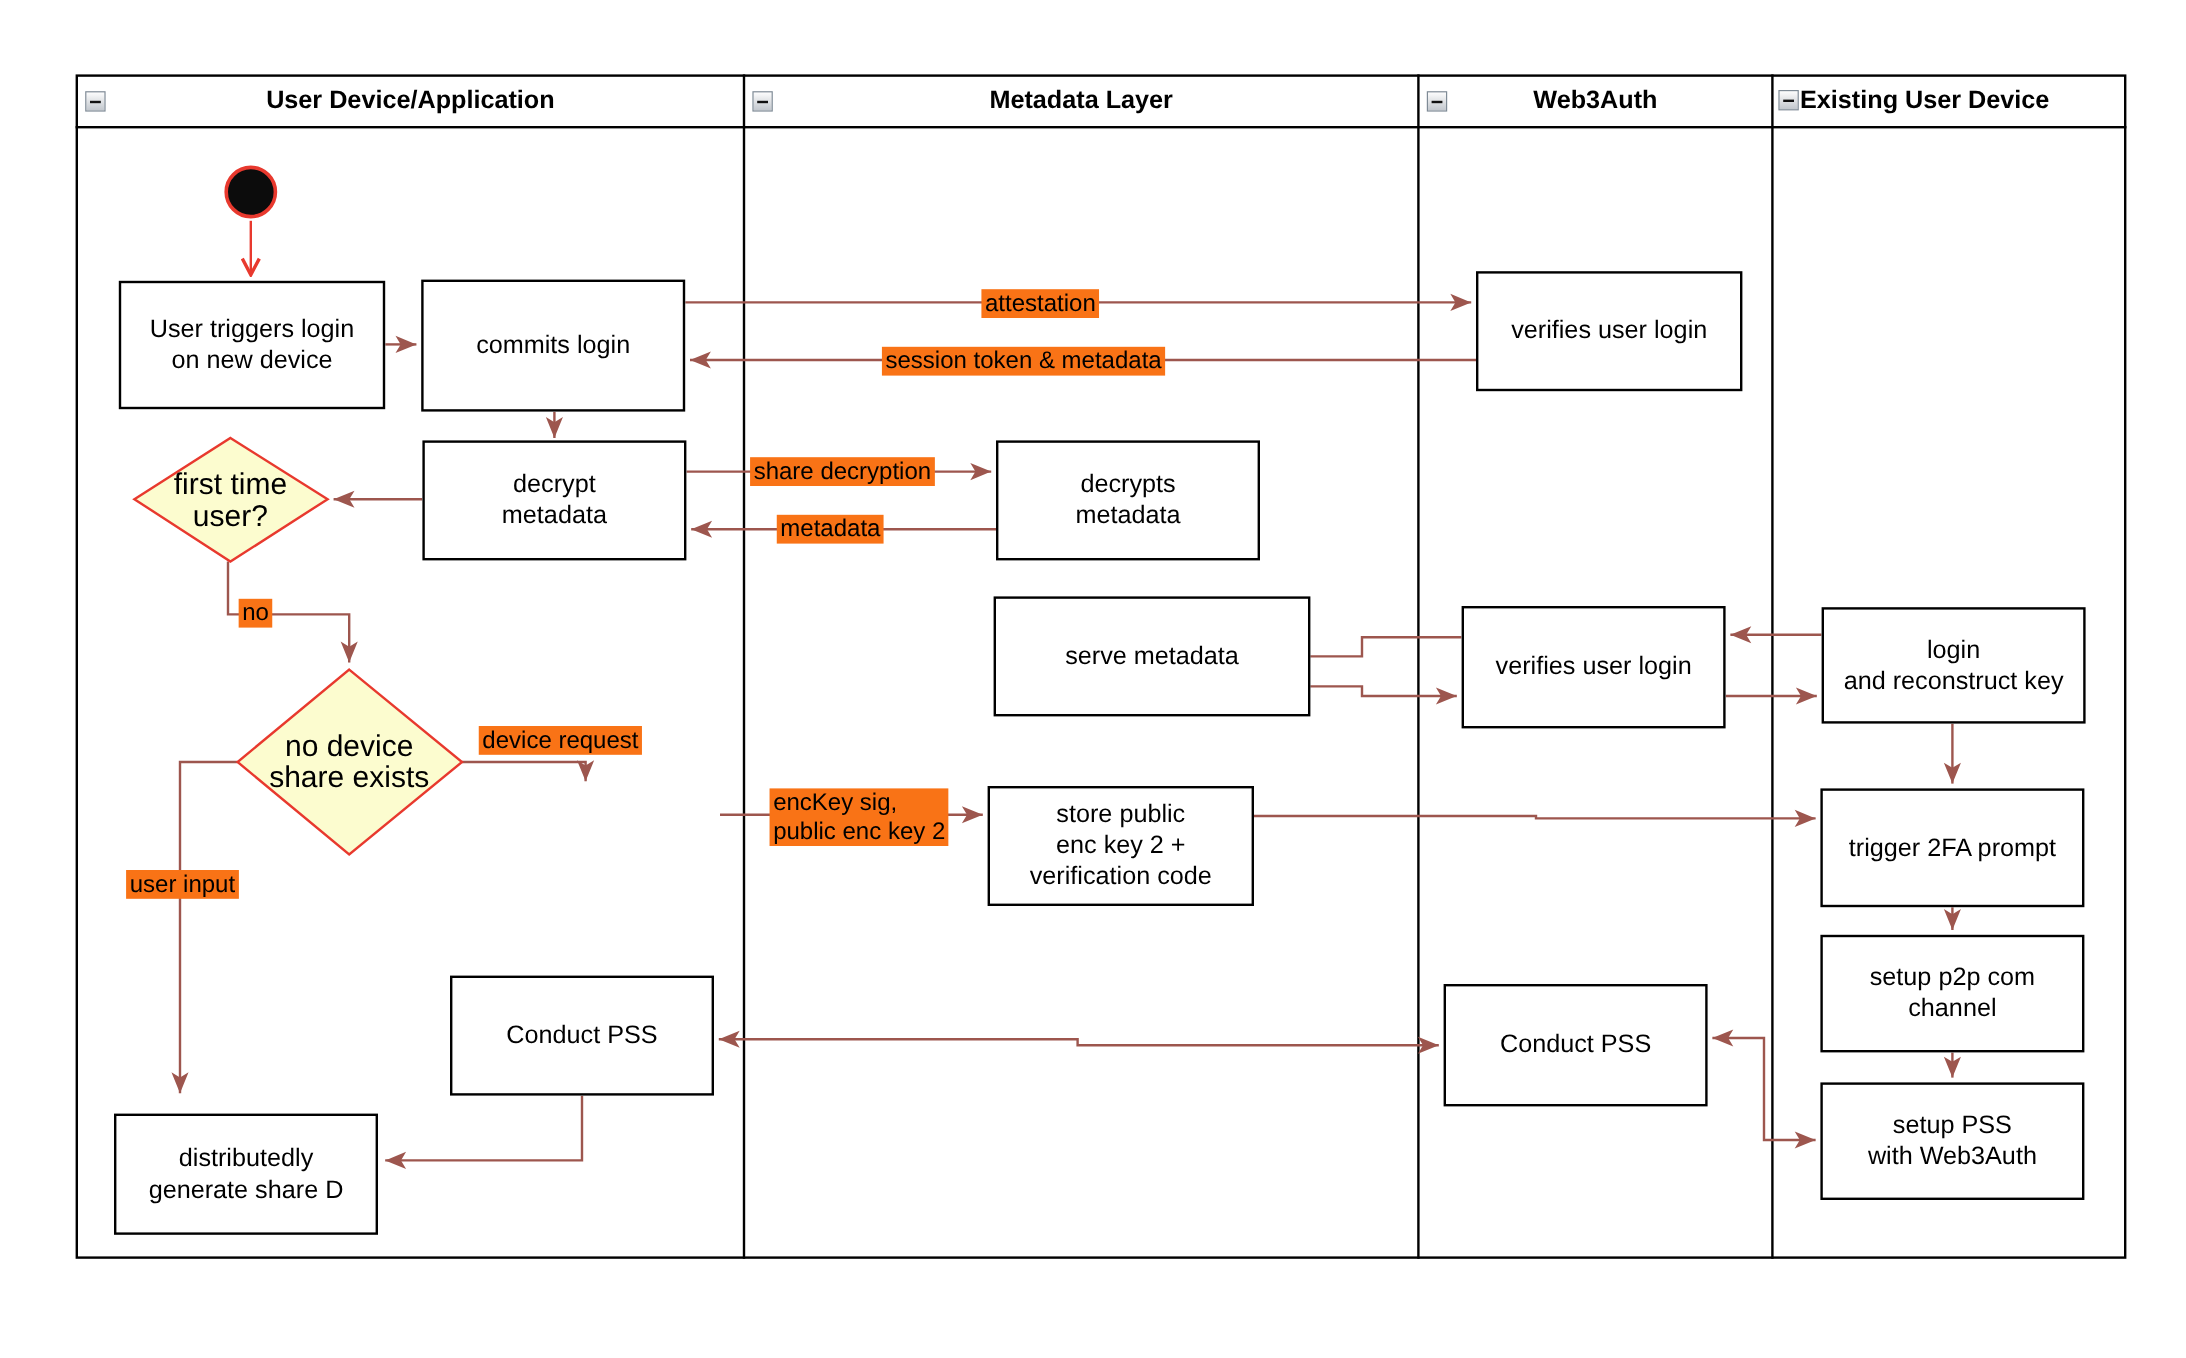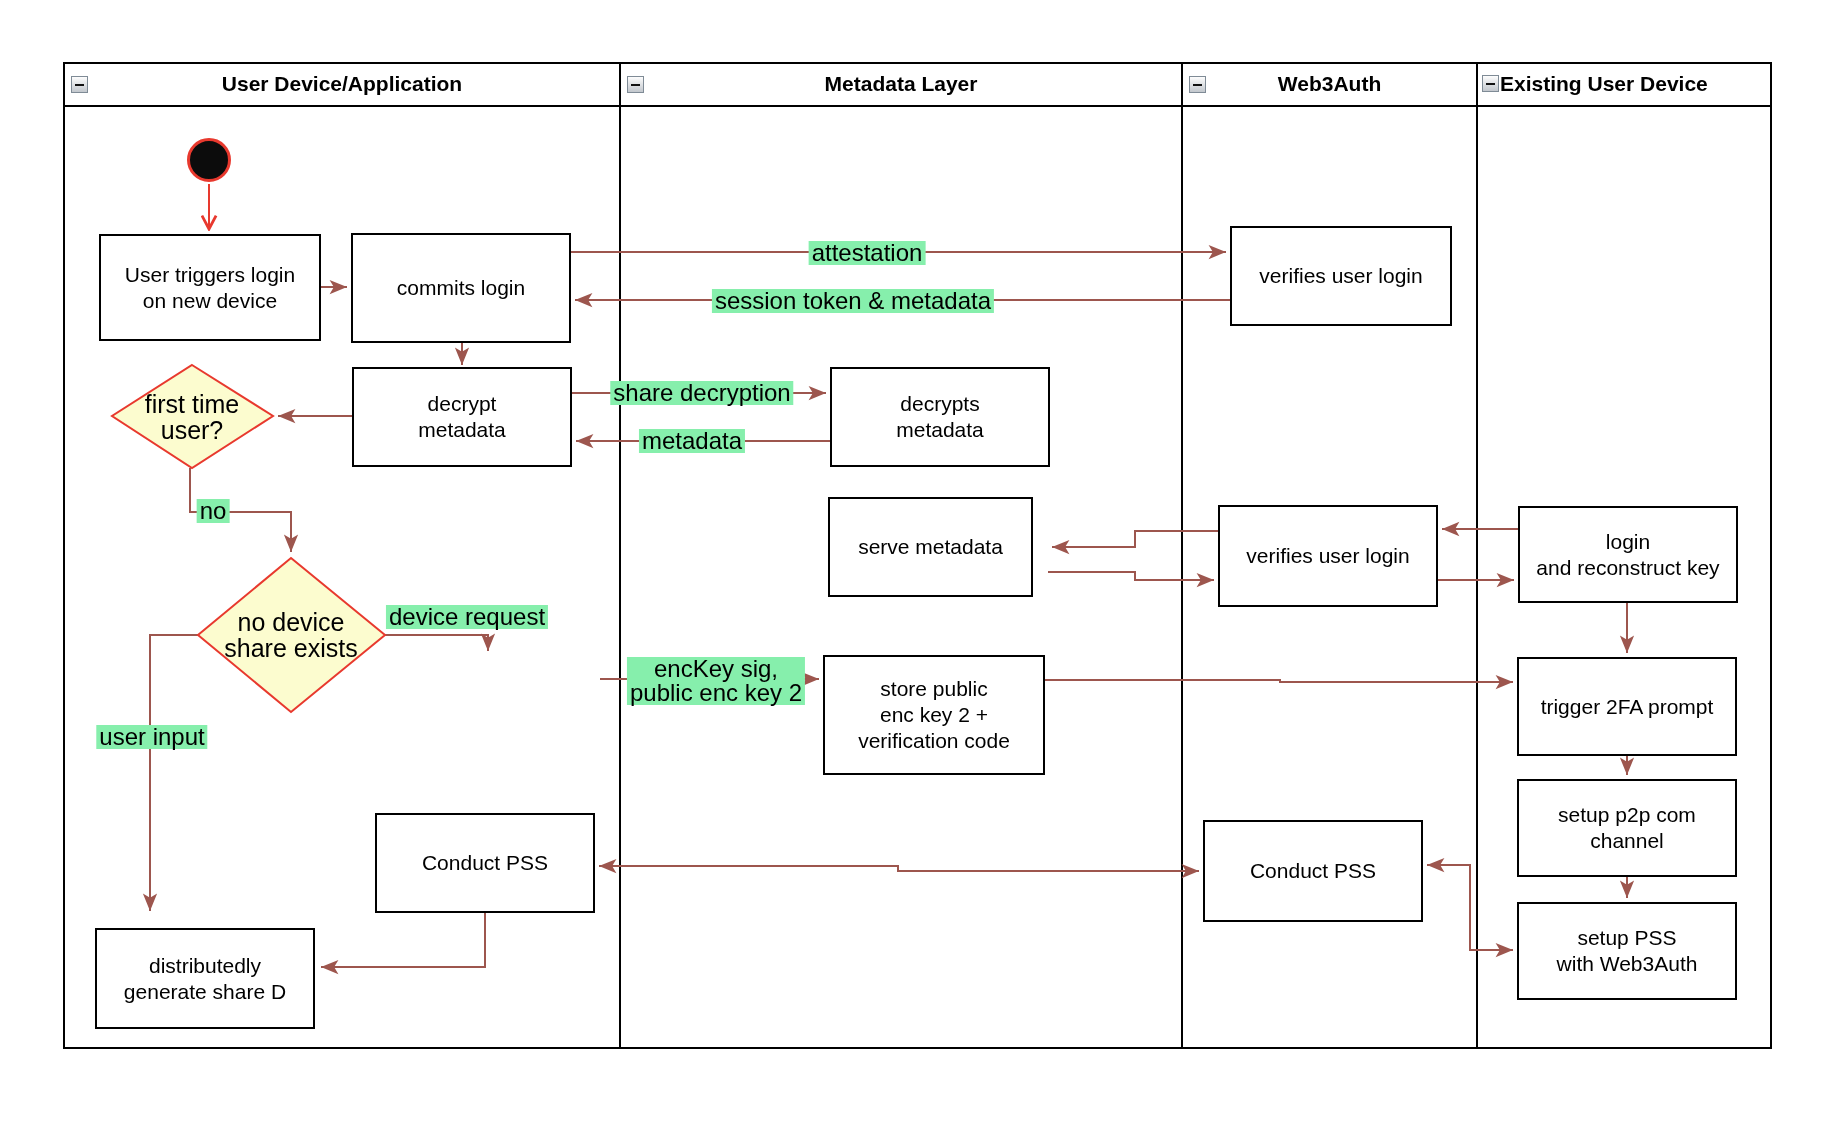--- a/index.html
+++ b/index.html
@@ -21,22 +21,22 @@
   .collapse-icon .bar{width:9px;height:2px;background:#111;}
   
   .node{position:absolute;background:#fff;border:2px solid #000;box-sizing:border-box;
     display:flex;align-items:center;justify-content:center;text-align:center;
     font-size:21px;line-height:26px;white-space:pre-line;}
   .diamond-label{position:absolute;transform:translate(-50%,-50%);text-align:center;
     font-size:25px;line-height:26px;white-space:pre-line;}
   .start-node{position:absolute;left:187px;top:138px;width:44px;height:44px;border-radius:50%;
     background:#0c0c0c;border:3px solid #e8392e;box-sizing:border-box;}
   
-  .elabel{position:absolute;transform:translate(-50%,-50%);background:#86efac;padding:0 3px;
-    font-size:24px;line-height:24px;text-align:center;white-space:pre-line;}
+  .elabel{position:absolute;transform:translate(-50%,-50%);background:#f97316;padding:0 3px;
+    font-size:20px;line-height:24px;white-space:pre-line;}
   svg.edges{position:absolute;left:0;top:0;}
 </style>
 </head>
 <body>
 
 <div class="canvas">
 
   <div class="outer-border"></div>
   <div class="header-line"></div>
   <div class="lane-divider" style="left:619px"></div>
@@ -118,22 +118,22 @@
   <div class="node" style="left:95px;top:928px;width:220px;height:101px">distributedly
 generate share D</div>
 
   <div class="diamond-label" style="left:192px;top:417px">first time
 user?</div>
   <div class="diamond-label" style="left:291px;top:635px">no device
 share exists</div>
 
   <div class="node" style="left:830px;top:367px;width:220px;height:100px">decrypts
 metadata</div>
-  <div class="node" style="left:828px;top:497px;width:205px;height:100px">serve metadata</div>
-  <div class="node" style="left:823px;top:655px;width:222px;height:120px">store public
+  <div class="node" style="left:828px;top:497px;width:264px;height:100px">serve metadata</div>
+  <div class="node" style="left:823px;top:655px;width:222px;height:100px">store public
 enc key 2 +
 verification code</div>
 
   <div class="node" style="left:1230px;top:226px;width:222px;height:100px">verifies user login</div>
   <div class="node" style="left:1218px;top:505px;width:220px;height:102px">verifies user login</div>
   <div class="node" style="left:1203px;top:820px;width:220px;height:102px">Conduct PSS</div>
 
   <div class="node" style="left:1518px;top:506px;width:220px;height:97px">login
 and reconstruct key</div>
   <div class="node" style="left:1517px;top:657px;width:220px;height:99px">trigger 2FA prompt</div>

